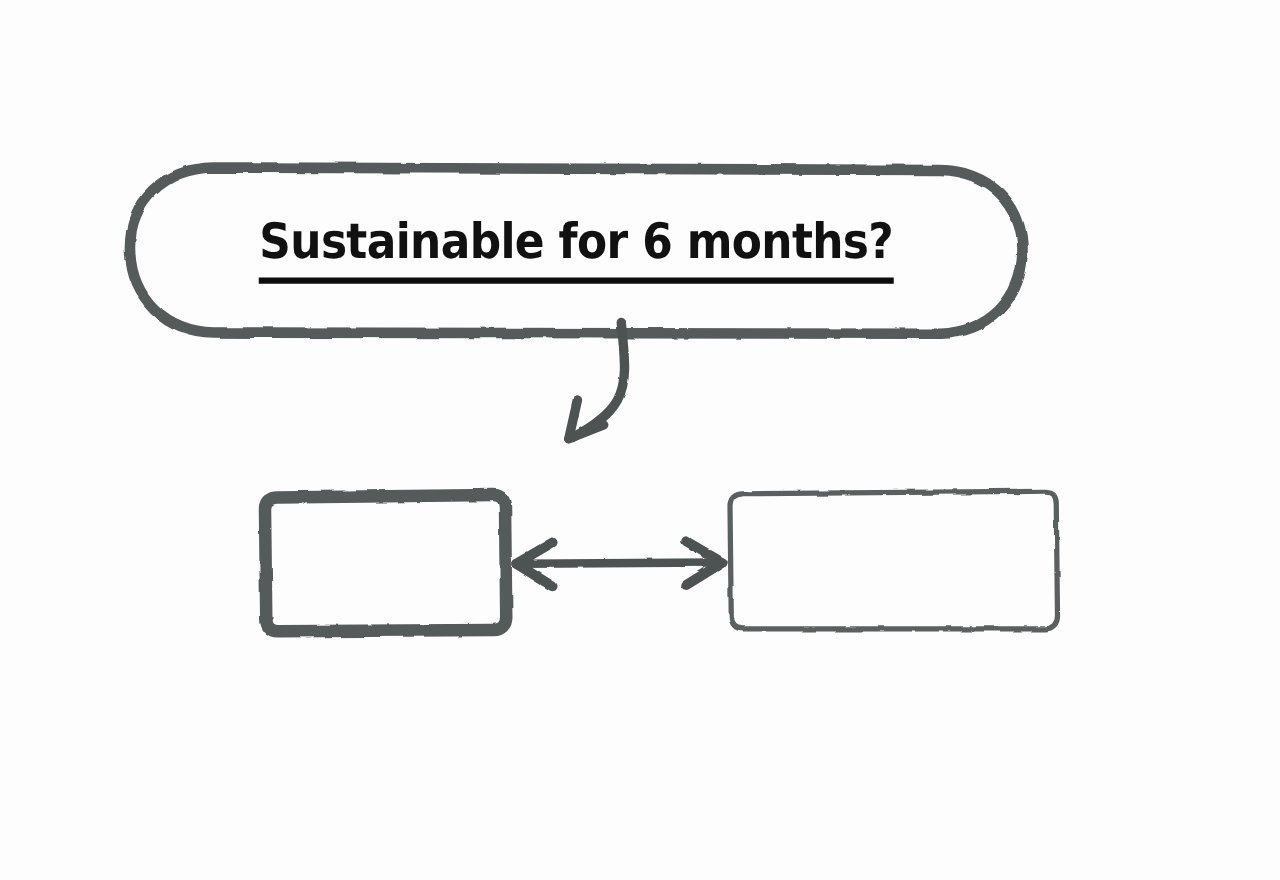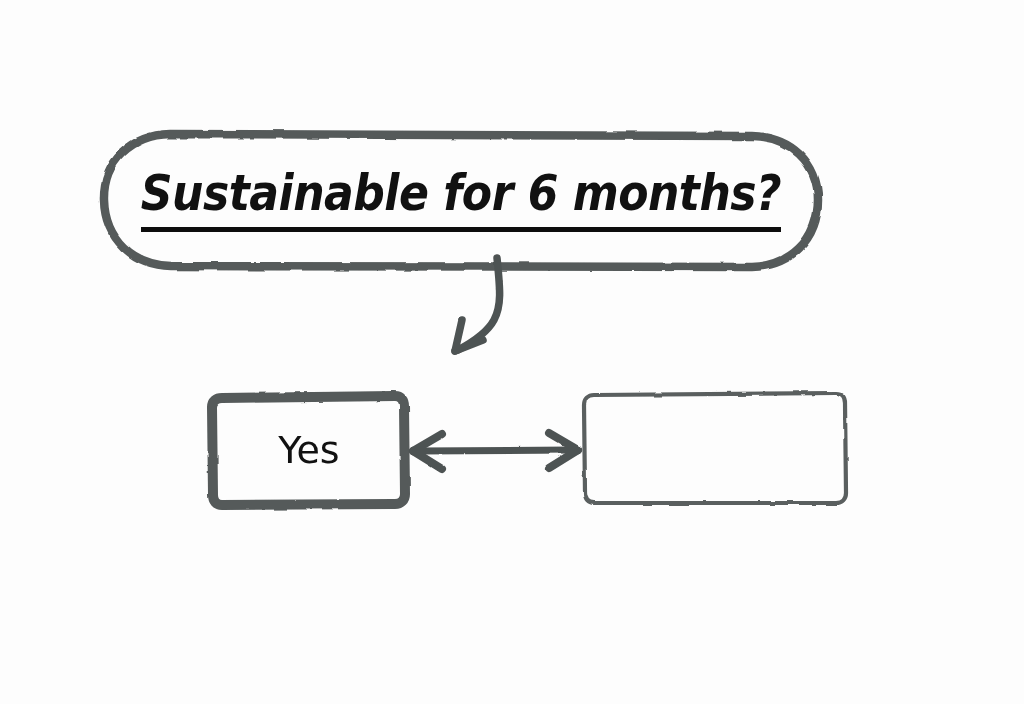--- a/index.html
+++ b/index.html
@@ -40,23 +40,22 @@
     pointer-events: none;
   }
 
   #decision-label {
     left: 103px;
     top: 133px;
     width: 716px;
     height: 135px;
     font-family: "DejaVu Sans Condensed", "Liberation Sans Narrow", "Liberation Sans", sans-serif;
     font-weight: 700;
-    font-size: 49px;
+    font-size: 39px;
     letter-spacing: -0.5px;
-    font-style: italic;
   }
   #decision-label .underlined {
     border-bottom: 5px solid #0d0d0d;
     padding-bottom: 9px;
     line-height: 1.0;
   }
 
   #yes-label {
     left: 213px;
     top: 395px;
@@ -146,18 +145,15 @@
       <path d="M 413 451 L 442 469" fill="none" stroke="#4e5353" stroke-width="8" stroke-linecap="round"></path>
       <path d="M 578 450 L 549 433" fill="none" stroke="#4e5353" stroke-width="8" stroke-linecap="round"></path>
       <path d="M 578 450 L 549 468" fill="none" stroke="#4e5353" stroke-width="8" stroke-linecap="round"></path>
     </g>
   </svg>
 
   <div class="node-label" id="decision-label">
     <span class="underlined">Sustainable for 6 months?</span>
   </div>
 
-  <div class="node-label" id="yes-label">
-    <span>Yes</span>
-  </div>
 
 
 </div>
 
 </body></html>

